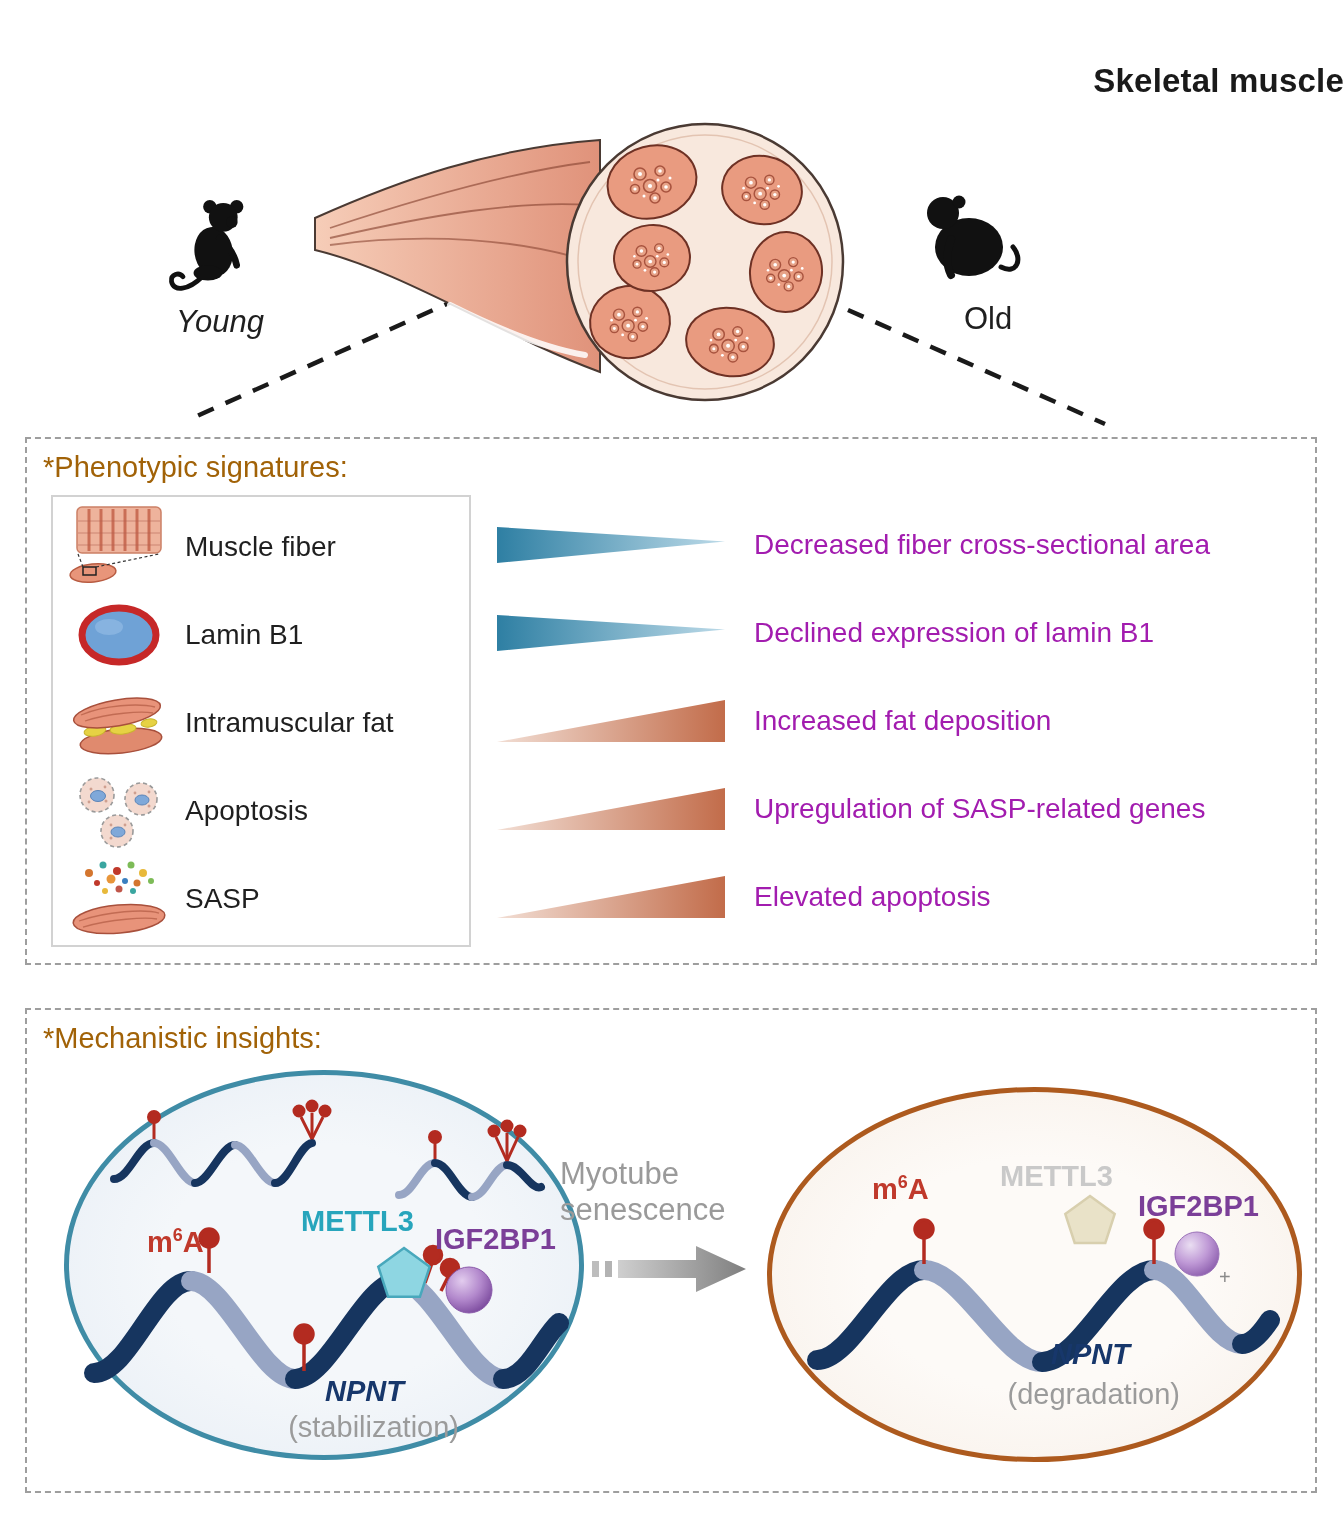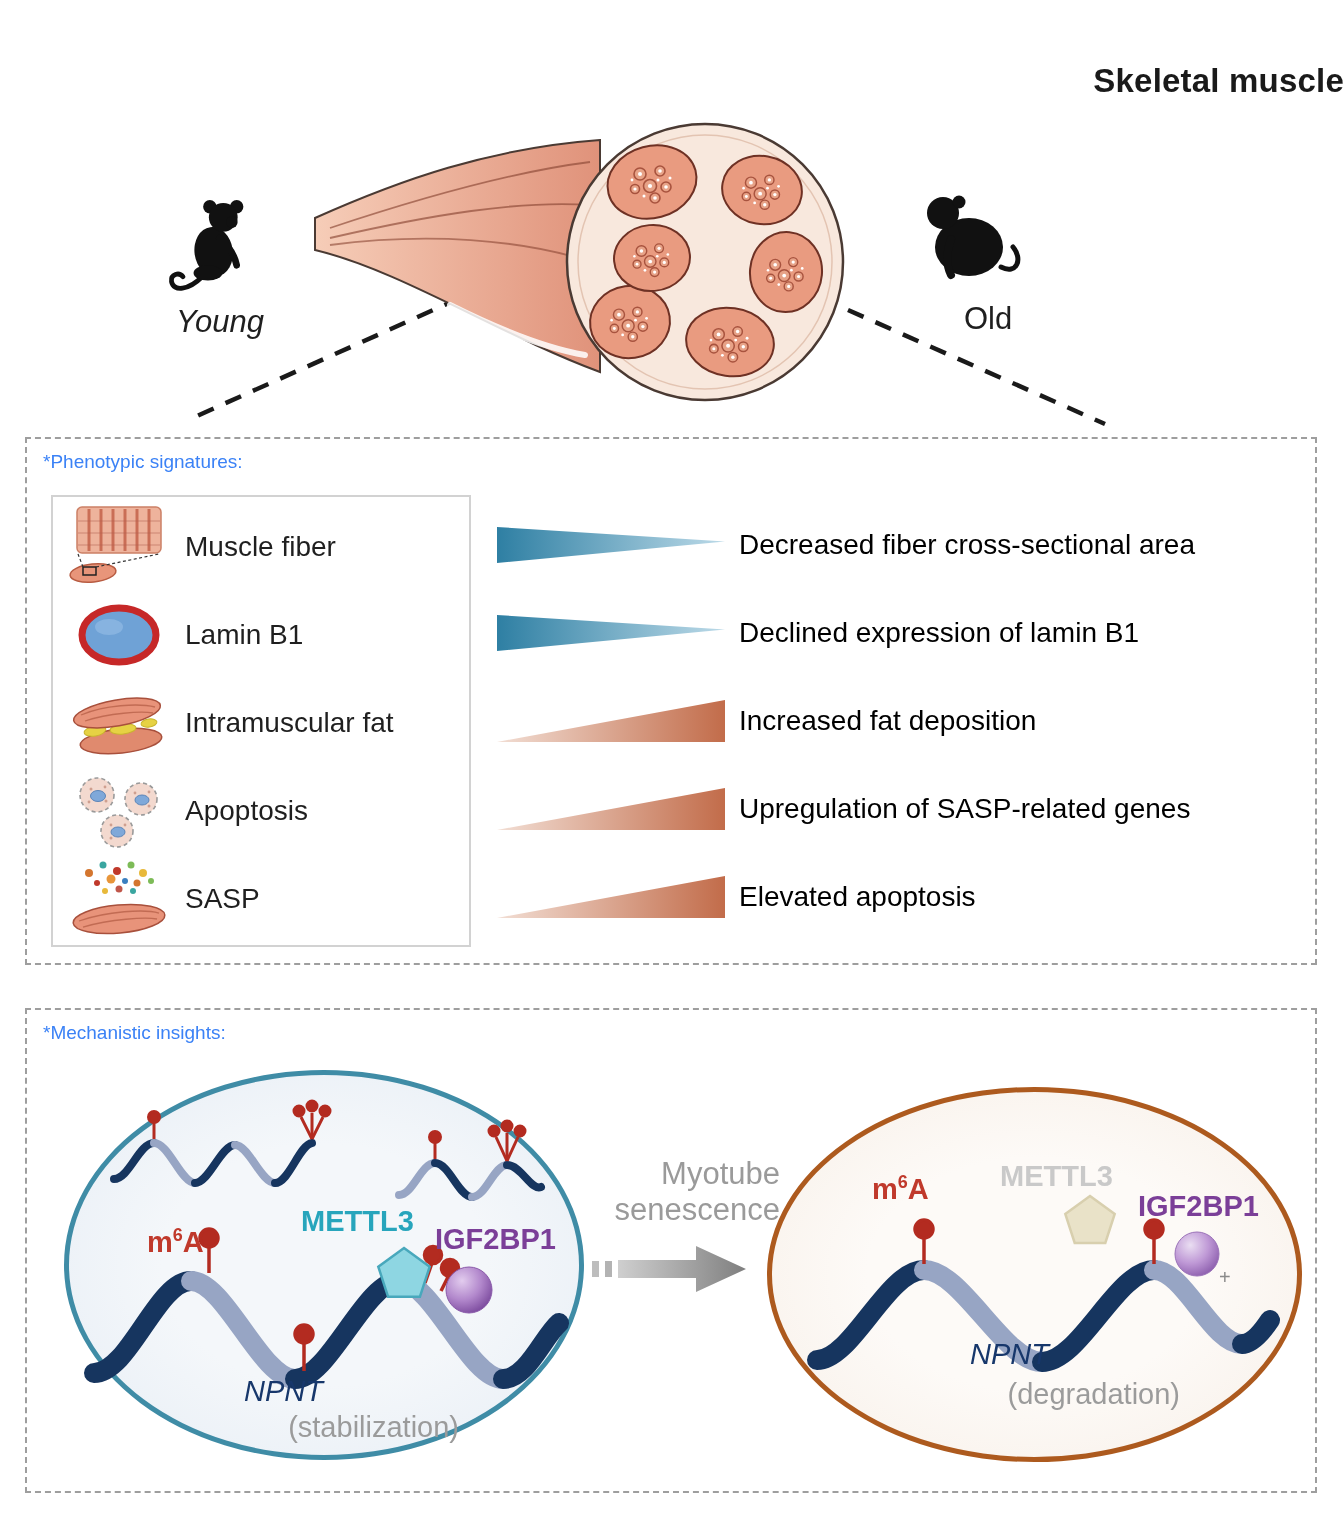--- a/index.html
+++ b/index.html
@@ -7,50 +7,50 @@
     width:1344px;height:1518px;position:relative;background:#ffffff;
     font-family:"Liberation Sans","DejaVu Sans",sans-serif;color:#1f1f1f;
     overflow:hidden;
   }
   .abs{position:absolute;}
   
   .fig-title{left:0;right:0;top:62px;text-align:right;font-size:33px;font-weight:600;color:#1a1a1a;letter-spacing:.2px;}
   .monkey-label{font-size:31px;color:#1f1f1f;text-align:center;font-weight:500;}
   
   .panel{position:absolute;border:2px dashed #9e9e9e;background:#fff;box-sizing:border-box;}
-  .panel-title{position:absolute;left:16px;top:12px;font-size:19px;font-weight:500;color:#3b82f6;}
+  .panel-title{position:absolute;left:16px;top:12px;font-size:29px;font-weight:500;color:#a16207;}
   
   .legend-box{position:absolute;left:24px;top:56px;width:420px;height:452px;border:2px solid #d2d2d2;box-sizing:border-box;padding-top:6px;background:#fff;}
   .legend-row{display:flex;align-items:center;height:88px;}
   .legend-icon{width:132px;display:flex;justify-content:center;align-items:center;flex:0 0 132px;}
   .legend-label{font-size:28px;color:#1f1f1f;}
   .desc-col{position:absolute;left:470px;top:56px;width:800px;padding-top:6px;}
   .desc-row{display:flex;align-items:center;height:88px;}
   .tri{width:228px;flex:0 0 228px;}
   .tri-decrease{height:36px;background:linear-gradient(to right,#2e7fa3,#bcdae8);
     clip-path:polygon(0 0,0 100%,100% 40%);}
   .tri-increase{height:42px;background:linear-gradient(to right,#f2ded4,#c26c4a);
     clip-path:polygon(0 100%,100% 0,100% 100%);}
-  .desc-text{font-size:28px;margin-left:14px;white-space:nowrap;color:#000000;}
+  .desc-text{font-size:28px;margin-left:29px;white-space:nowrap;color:#a21caf;}
   
   .cell-ellipse{position:absolute;border-radius:50%;box-sizing:border-box;}
   .cell-young{left:37px;top:60px;width:520px;height:390px;border:5px solid #3f8ca6;
     background:radial-gradient(ellipse at center,#f4f7fa 45%,#e6edf5 100%);}
   .cell-old{left:740px;top:77px;width:535px;height:375px;border:5px solid #ad5a1e;
     background:radial-gradient(ellipse at center,#fdfaf7 45%,#f7efe7 100%);}
   .cell-ellipse svg{position:absolute;left:0;top:0;}
   .m6a{position:absolute;font-size:29px;font-weight:600;color:#c0392b;}
   .m6a sup{font-size:18px;}
   .protein-label{position:absolute;font-size:29px;font-weight:600;}
   .mettl3-young{color:#27a5bc;}
   .mettl3-old{color:#c9c9c9;}
   .igf2bp1{color:#7b3f98;text-align:center;}
-  .gene-label{position:absolute;font-size:29px;font-weight:400;font-style:italic;color:#17376b;text-align:left;}
+  .gene-label{position:absolute;font-size:29px;font-weight:700;font-style:italic;color:#17376b;text-align:right;}
   .state-label{position:absolute;font-size:29px;color:#9b9b9b;text-align:right;}
-  .arrow-label{position:absolute;font-size:31px;font-weight:500;color:#9a9a9a;text-align:right;line-height:1.16;}
+  .arrow-label{position:absolute;font-size:31px;font-weight:500;color:#9a9a9a;text-align:left;line-height:1.16;}
   svg text{font-family:"Liberation Sans","DejaVu Sans",sans-serif;}
 </style>
 </head>
 <body>
 
 <div>
 
   <div class="abs fig-title">Skeletal muscle</div>
 
   <svg class="abs" style="left:0;top:0;" width="1344" height="435">

